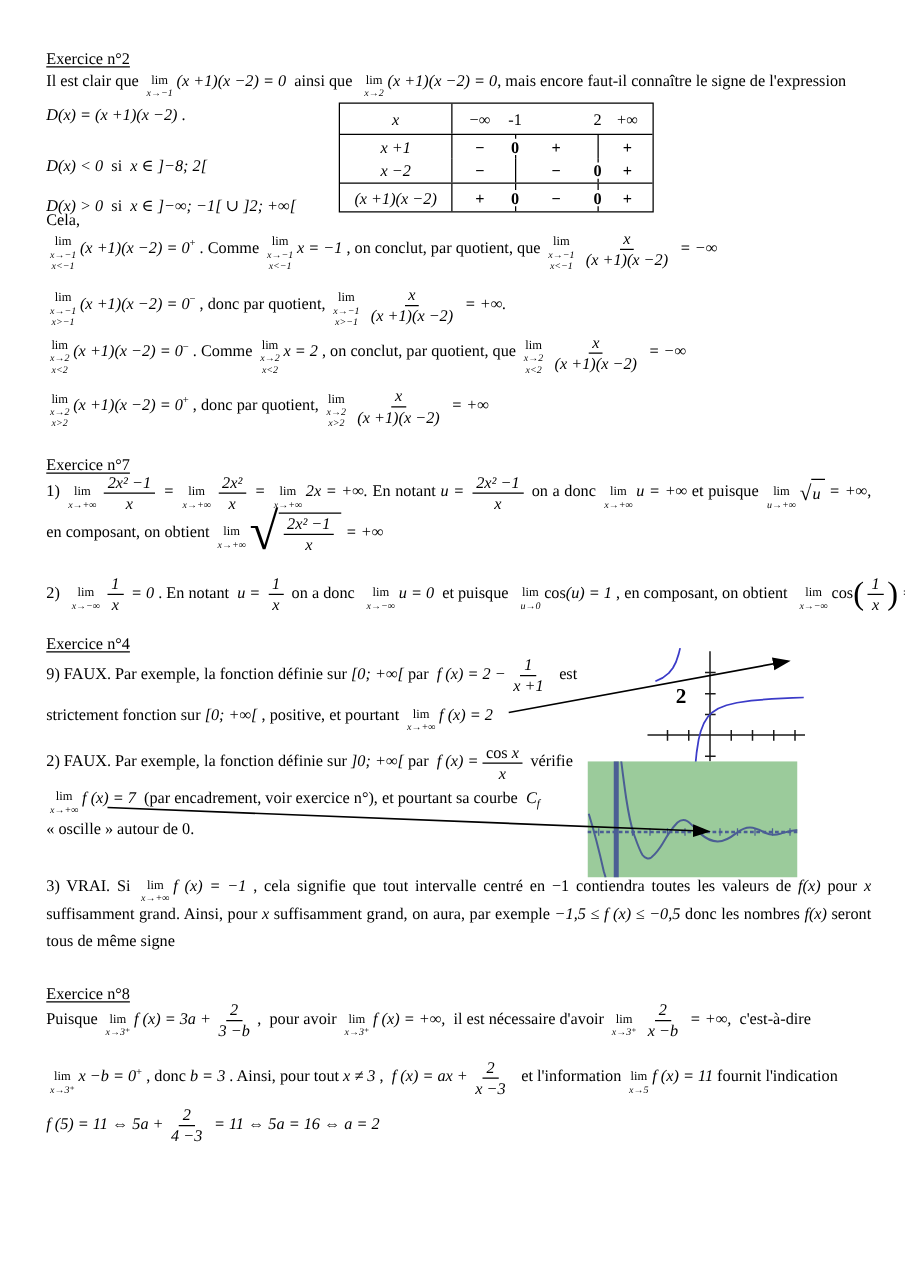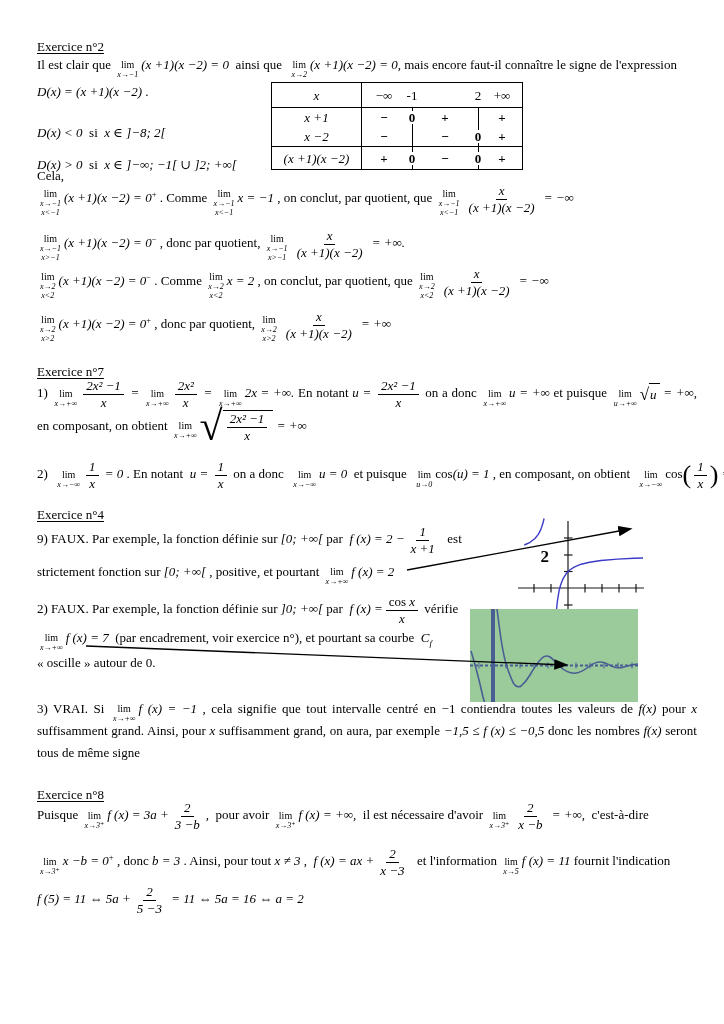--- a/index.html
+++ b/index.html
@@ -163,21 +163,21 @@
   <div class="blk pre" style="left:37px;top:629px"><span class="lim"><span class="limop">lim</span><span class="limsub">x→+∞</span></span><span class="it">f (x) = 7</span><span class="rm">  (par encadrement, voir exercice n°), et pourtant sa courbe  </span><span class="it">C</span><span class="ssub">f</span></div>
   <div class="blk pre" style="left:37px;top:654px"><span class="rm">« oscille » autour de 0.</span></div>
   <div class="blk jst" style="left:37px;top:698px;width:660px"><span class="rm">3) VRAI. Si </span><span class="lim">
         <span class="limop">lim</span>
         <span class="limsub">x→+∞</span>
       </span><span class="it">f (x) = −1</span><span class="rm"> , cela signifie que tout intervalle centré en −1 contiendra toutes les valeurs de </span><span class="it">f(x)</span><span class="rm"> pour </span><span class="it">x</span><span class="rm"> suffisamment grand. Ainsi, pour </span><span class="it">x</span><span class="rm"> suffisamment grand, on aura, par exemple </span><span class="it">−1,5 ≤ f (x) ≤ −0,5</span><span class="rm"> donc les nombres </span><span class="it">f(x)</span><span class="rm"> seront tous de même signe</span></div>
 
   <div class="blk title" style="left:37px;top:786px">Exercice n°8</div>
   <div class="blk pre" style="left:37px;top:800px"><span class="rm">Puisque </span><span class="lim"><span class="limop">lim</span><span class="limsub">x→3⁺</span></span><span class="it">f (x) = 3a +</span><span class="frac"><span class="num"><span class="it">2</span></span><span class="den"><span class="it">3 −b</span></span></span><span class="rm">,  pour avoir </span><span class="lim"><span class="limop">lim</span><span class="limsub">x→3⁺</span></span><span class="it">f (x) = +∞,</span><span class="rm">  il est nécessaire d'avoir </span><span class="lim"><span class="limop">lim</span><span class="limsub">x→3⁺</span></span><span class="frac"><span class="num"><span class="it">2</span></span><span class="den"><span class="it">x −b</span></span></span><span class="it"> = +∞,</span><span class="rm">  c'est-à-dire</span></div>
   <div class="blk pre" style="left:37px;top:846px"><span class="lim"><span class="limop">lim</span><span class="limsub">x→3⁺</span></span><span class="it">x −b = 0</span><span class="sup">+</span><span class="rm"> , donc </span><span class="it">b = 3</span><span class="rm"> . Ainsi, pour tout </span><span class="it">x ≠ 3</span><span class="rm"> ,  </span><span class="it">f (x) = ax +</span><span class="frac"><span class="num"><span class="it">2</span></span><span class="den"><span class="it">x −3</span></span></span><span class="rm">  et l'information </span><span class="lim"><span class="limop">lim</span><span class="limsub">x→5</span></span><span class="it">f (x) = 11</span><span class="rm"> fournit l'indication</span></div>
-  <div class="blk pre" style="left:37px;top:884px"><span class="it">f (5) = 11 ⇔ 5a +</span><span class="frac"><span class="num"><span class="it">2</span></span><span class="den"><span class="it">5 −3</span></span></span><span class="it"> = 11 ⇔ 5a = 16 ⇔ a = 2</span></div>
+  <div class="blk pre" style="left:37px;top:884px"><span class="it">f (5) = 11 ⇔ 5a +</span><span class="frac"><span class="num"><span class="it">2</span></span><span class="den"><span class="it">4 −3</span></span></span><span class="it"> = 11 ⇔ 5a = 16 ⇔ a = 2</span></div>
 
   <svg style="left:490px;top:518px" width="230" height="110" viewBox="0 0 230 110">
     <g stroke="#1a1a1a" stroke-width="1.2">
       <line x1="78" y1="3" x2="78" y2="91"></line>
       <line x1="28" y1="70" x2="154" y2="70"></line>
       <line x1="44" y1="66" x2="44" y2="74.5"></line>
         <line x1="61" y1="66" x2="61" y2="74.5"></line>
       <line x1="95" y1="66" x2="95" y2="74.5"></line>
         <line x1="112" y1="66" x2="112" y2="74.5"></line>
       <line x1="129" y1="66" x2="129" y2="74.5"></line>

